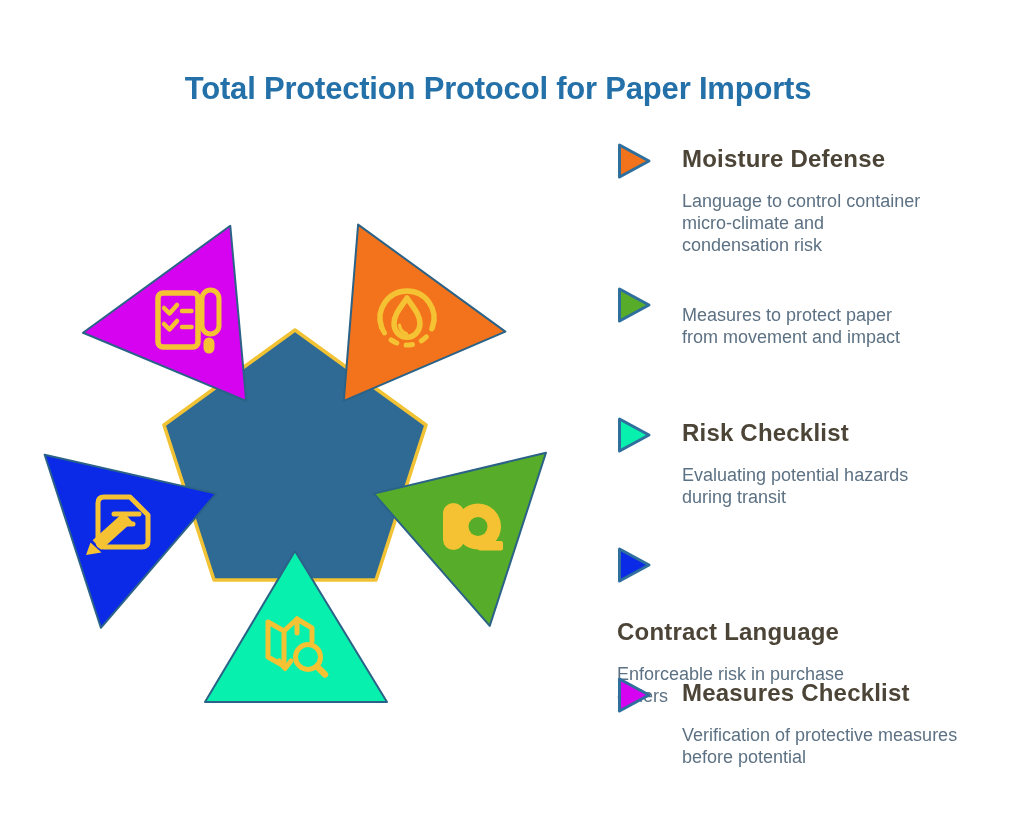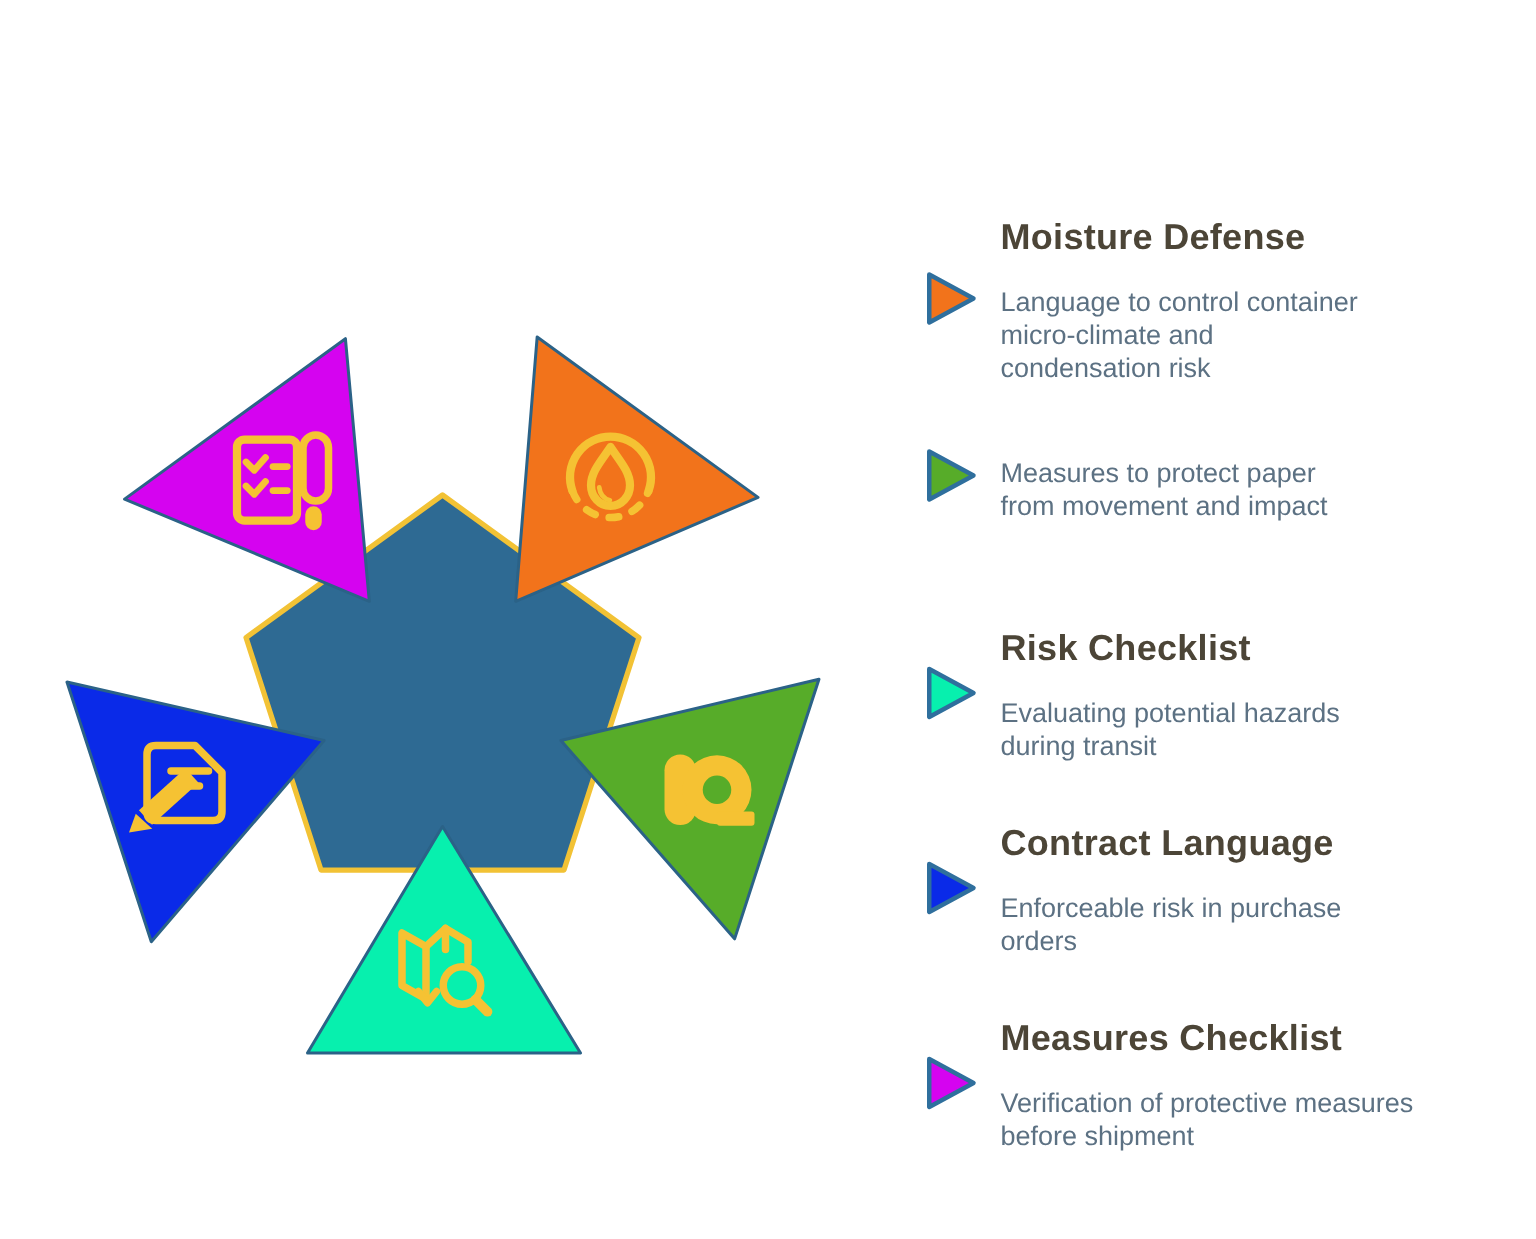--- a/index.html
+++ b/index.html
@@ -10,40 +10,41 @@
     -webkit-font-smoothing:antialiased;
   }
   .stage{position:relative;width:1024px;height:826px;overflow:hidden;background:var(--background,#fff);}
   .page-title{
     position:absolute;top:50px;left:498px;transform:translateX(-50%);
     white-space:nowrap;
     font-size:31px;font-weight:700;letter-spacing:-0.2px;
     color:var(--title-color,#2470A8);
   }
   .diagram-svg{position:absolute;left:0;top:0;}
-  .legend-item{position:absolute;left:617px;display:flex;align-items:center;gap:15px;}
+  .legend-item{position:absolute;left:617px;display:flex;align-items:flex-start;gap:30px;}
   .legend-arrow{flex:0 0 auto;margin-top:1px;}
   .legend-text{padding-top:3px;}
   .legend-title{
     font-size:24px;font-weight:700;letter-spacing:0.2px;line-height:30px;
     color:var(--heading-color,#4C4537);
   }
   .legend-desc{
     margin-top:16px;max-width:330px;
     font-size:18px;line-height:22px;
     color:var(--desc-color,#5C7183);
     white-space:pre-line;
   }
-  .li-1{top:141px;} .li-2{top:285px;} .li-3{top:415px;} .li-4{top:545px;} .li-5{top:675px;}
+  .li-1{top:141px;} .li-2{top:285px;} .li-3{top:415px;} .li-4{top:545px;flex-direction:column;} .li-5{top:675px;}
 </style>
 </head>
 <body>
 
 <div class="stage">
 
+  <h1 class="page-title">Total Protection Protocol for Paper Imports</h1>
 
   <svg class="diagram-svg" width="600" height="826" viewBox="0 0 600 826">
 
     <polygon points="295,330 426,425 376,580 214,580 164,425" stroke-width="3.5" stroke-linejoin="round" fill="#2E6A93" stroke="#F2C235"></polygon>
 
     <g stroke-width="2" stroke-linejoin="round" stroke="#2B6287">
       <path d="M295,551 L387,702 L205,702 Z" fill="#07F0AE"></path>
       <path d="M295,551 L387,702 L205,702 Z" transform="rotate(72 295 468)" fill="#0A2AE8"></path>
       <path d="M295,551 L387,702 L205,702 Z" transform="rotate(144 295 468)" fill="#D503F0"></path>
       <path d="M295,551 L387,702 L205,702 Z" transform="rotate(216 295 468)" fill="#F2731B"></path>
@@ -138,18 +139,18 @@
       </div>
     </div>
 
     <div class="legend-item li-5">
       <svg class="legend-arrow" width="35" height="38" viewBox="0 0 35 38">
         <polygon points="2.5,3 32,19 2.5,35" stroke-width="3" stroke-linejoin="round" fill="#D503F0" stroke="#2F6F9D"></polygon>
       </svg>
       <div class="legend-text">
         <div class="legend-title">Measures Checklist</div>
         <div class="legend-desc">Verification of protective measures
-before shipment</div>
+before potential</div>
       </div>
     </div>
 
   </div>
 </div>
 
 </body></html>

